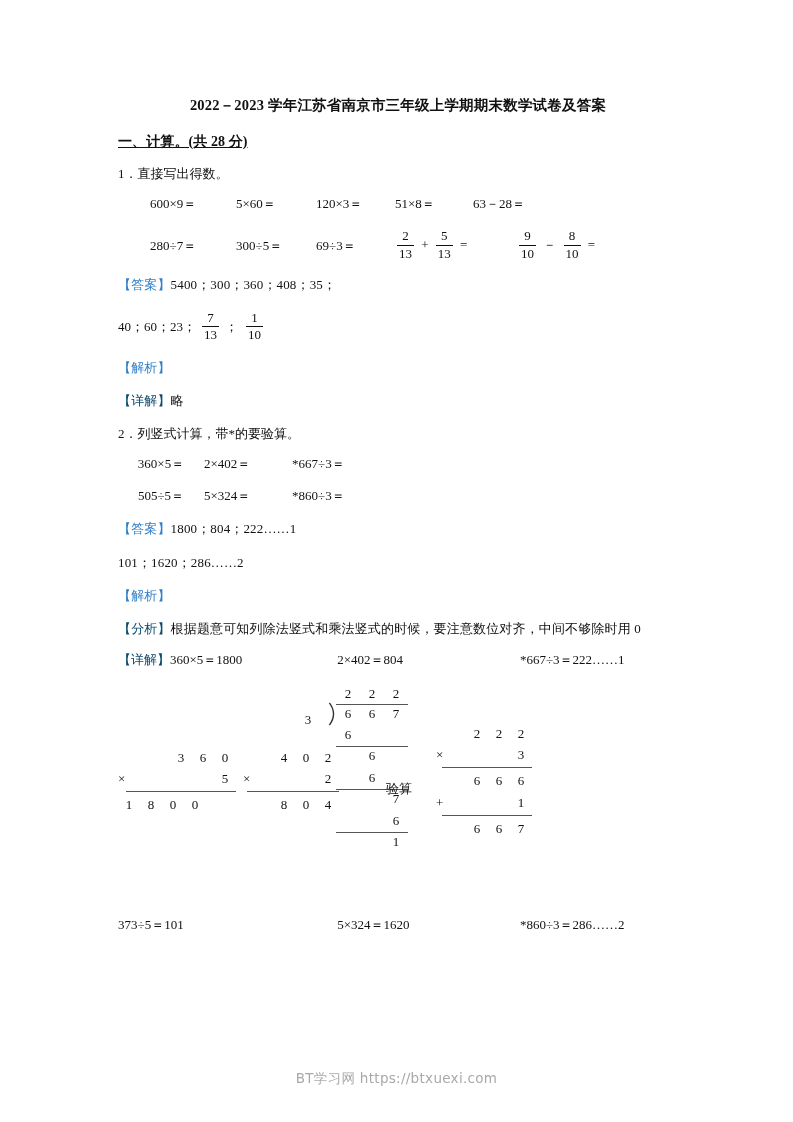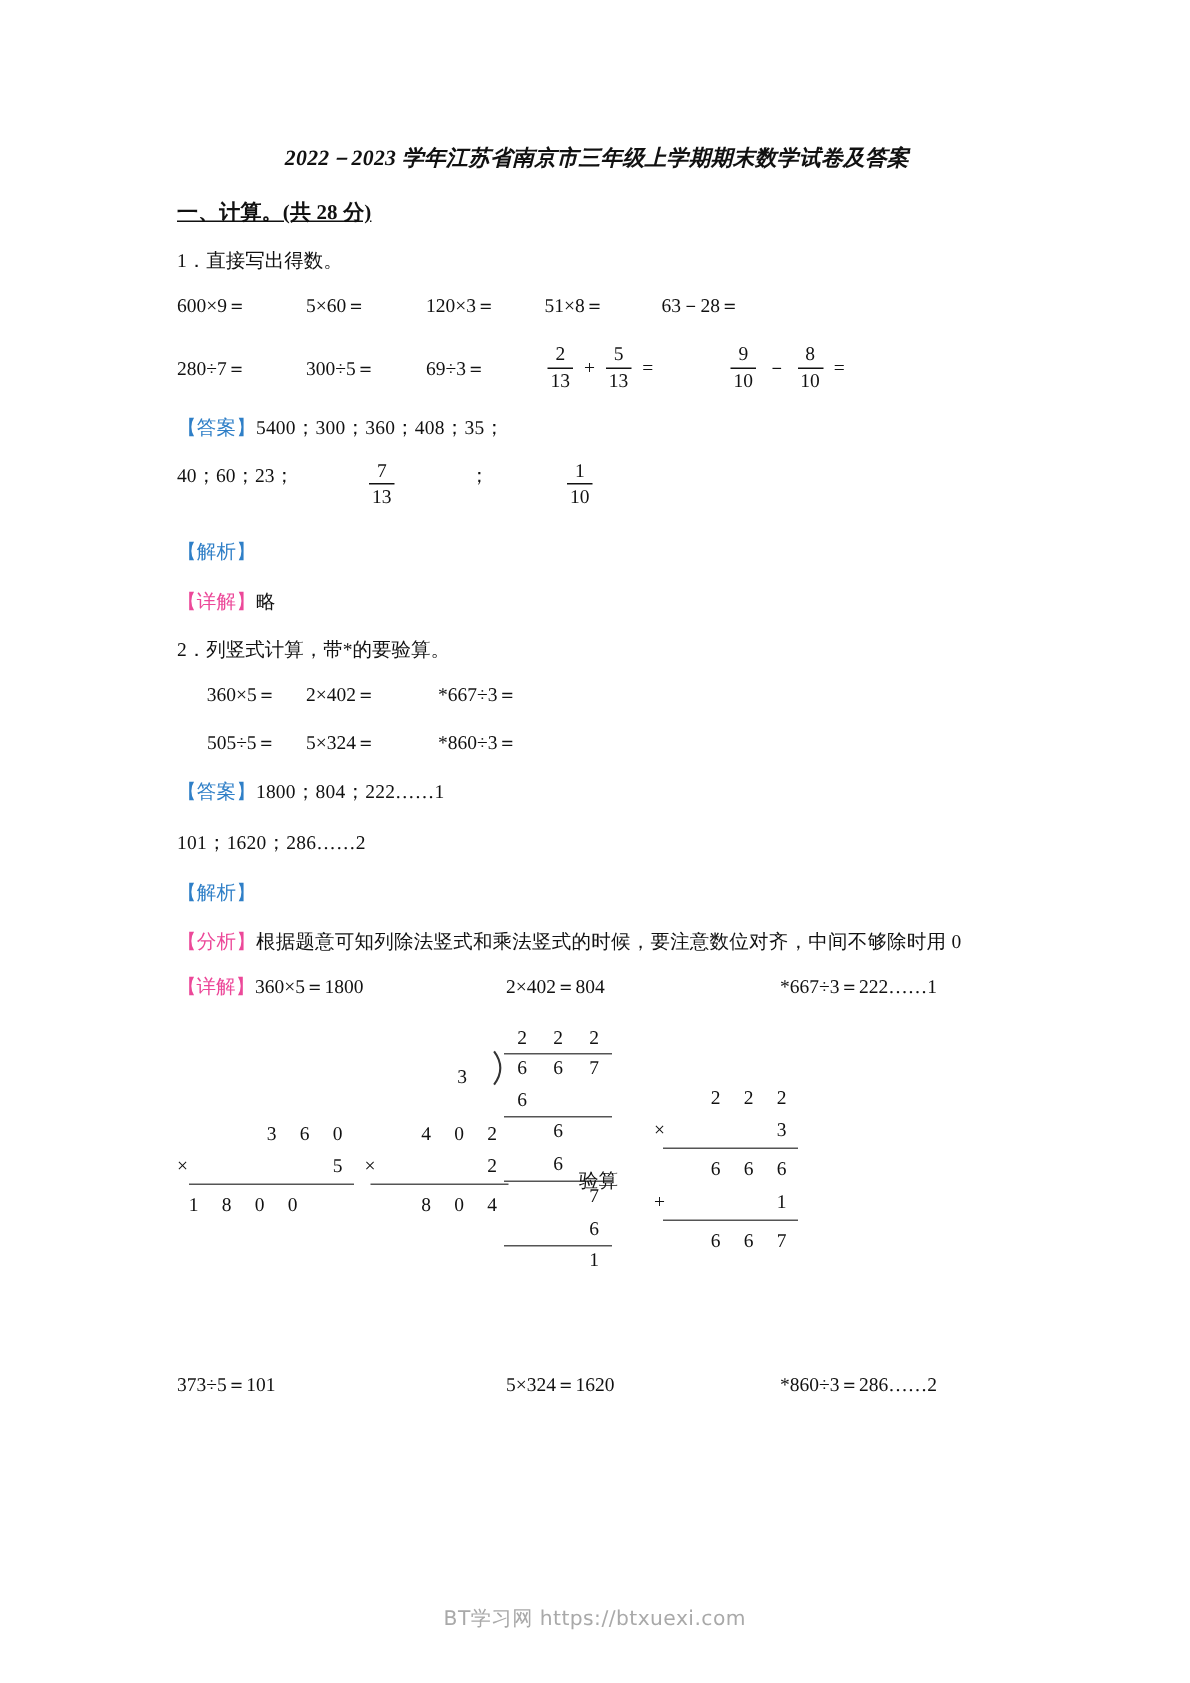--- a/index.html
+++ b/index.html
@@ -30,21 +30,20 @@
   }
 
   
   .doc-title {
     text-align: center;
     font-size: 14.5px;
     font-weight: bold;
     letter-spacing: 0.2px;
     margin: 0 0 18px 0;
     white-space: nowrap;
-    font-style: italic;
   }
 
   
   .section-heading {
     font-size: 14px;
     font-weight: bold;
     margin: 0 0 14px 0;
     letter-spacing: 0.1px;
     text-decoration: underline;
   }
@@ -57,35 +56,35 @@
     letter-spacing: 0.15px;
   }
   .q-num {
     font-size: 13px;
     margin: 0 0 12px 0;
   }
   .tag {
     color: #2f7fc7;
     font-weight: normal;
   }
-  .tag-dark { color: #ec4899; }
+  .tag-dark { color: #0c4a6e; font-family: Liberation Mono, monospace; }
 
   
   .expr-row {
     display: flex;
     align-items: center;
     font-size: 13px;
     margin: 0 0 14px 0;
     white-space: nowrap;
   }
   .expr-row.tall { margin-bottom: 10px; min-height: 38px; }
   .expr {
     display: inline-block;
   }
-  .w1 { width: 86px; }
+  .w1 { width: 86px; margin-left: 32px; }
   .w2 { width: 80px; }
   .w3 { width: 79px; }
   .w4 { width: 78px; }
   .w5 { width: 80px; }
 
   .p2w1 { width: 86px; text-align: center; }
   .p2w2 { width: 88px; }
 
   
   .frac {
@@ -113,25 +112,24 @@
   .frac .den {
     font-size: 13px;
     line-height: 1.08;
     padding: 0 2px;
   }
   .op { margin: 0 2px; }
 
   
   .ans-frac-line {
     display: flex;
-    align-items: flex-start;
+    align-items: center;
     font-size: 13px;
     margin: 0 0 12px 0;
     min-height: 38px;
-    gap: 44px;
   }
 
   
   .detail-row {
     display: flex;
     font-size: 13px;
     margin: 0 0 16px 0;
     white-space: nowrap;
   }
   .dcol1 { width: 222px; }

